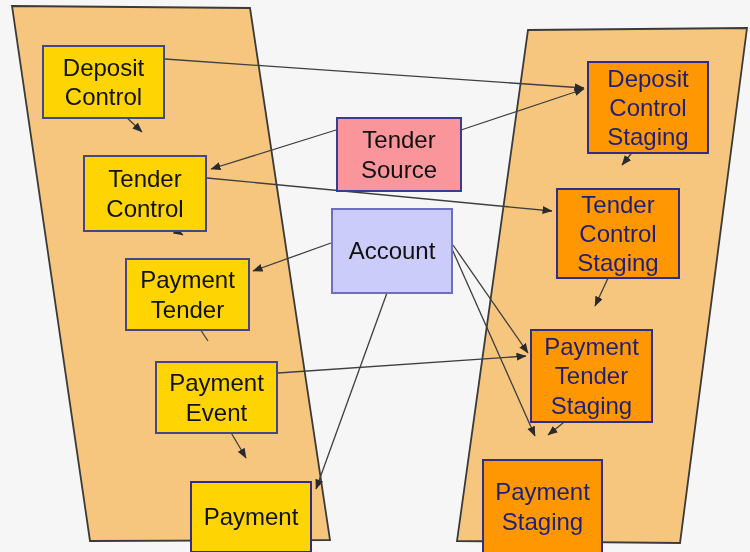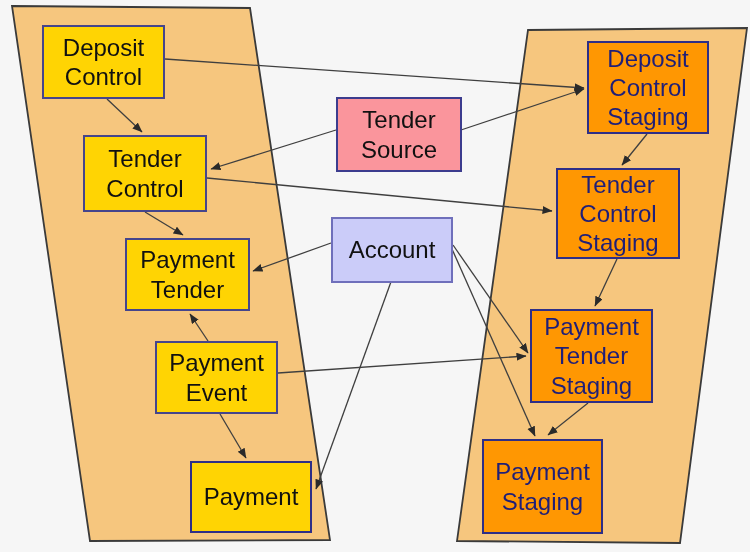--- a/index.html
+++ b/index.html
@@ -12,29 +12,30 @@
   .canvas svg{position:absolute;left:0;top:0;}
   .node{
     position:absolute;
     display:flex;align-items:center;justify-content:center;
     text-align:center;
     border:2px solid #2e2e87;
     box-sizing:border-box;
     font-size:24px;line-height:1.22;
     white-space:pre-line;
     color:#111;
+    margin-top:20px;
   }
   
   #n-deposit-control        {left:42px;  top:25px;  width:123px; height:74px;}
   #n-tender-control         {left:83px;  top:135px; width:124px; height:77px;}
   #n-payment-tender         {left:125px; top:238px; width:125px; height:73px;}
   #n-payment-event          {left:155px; top:341px; width:123px; height:73px;}
   #n-payment                {left:190px; top:461px; width:122px; height:72px;}
   #n-tender-source          {left:336px; top:97px;  width:126px; height:75px;}
-  #n-account                {left:331px; top:217px; width:122px; height:66px;}
+  #n-account                {left:331px; top:188px; width:122px; height:86px;}
   #n-deposit-control-staging{left:587px; top:41px;  width:122px; height:93px;}
   #n-tender-control-staging {left:556px; top:168px; width:124px; height:91px;}
   #n-payment-tender-staging {left:530px; top:309px; width:123px; height:94px;}
   #n-payment-staging        {left:482px; top:439px; width:121px; height:95px;}
 </style>
 </head>
 <body>
 
 <div class="canvas" id="canvas" style="background: rgb(246, 246, 246);">
 

